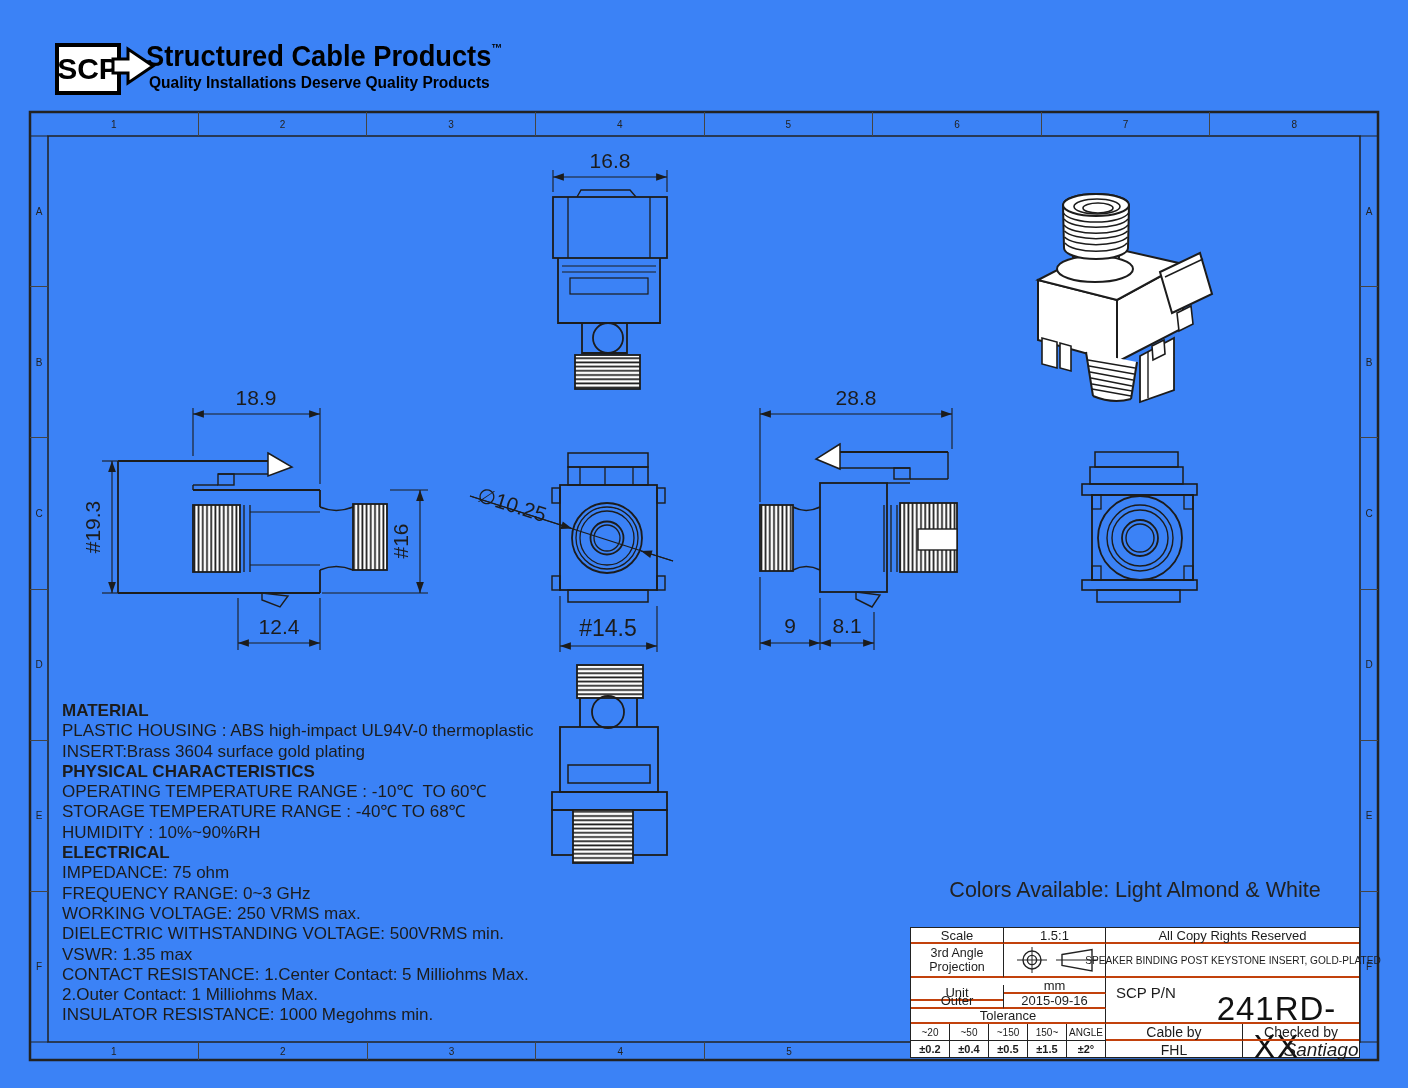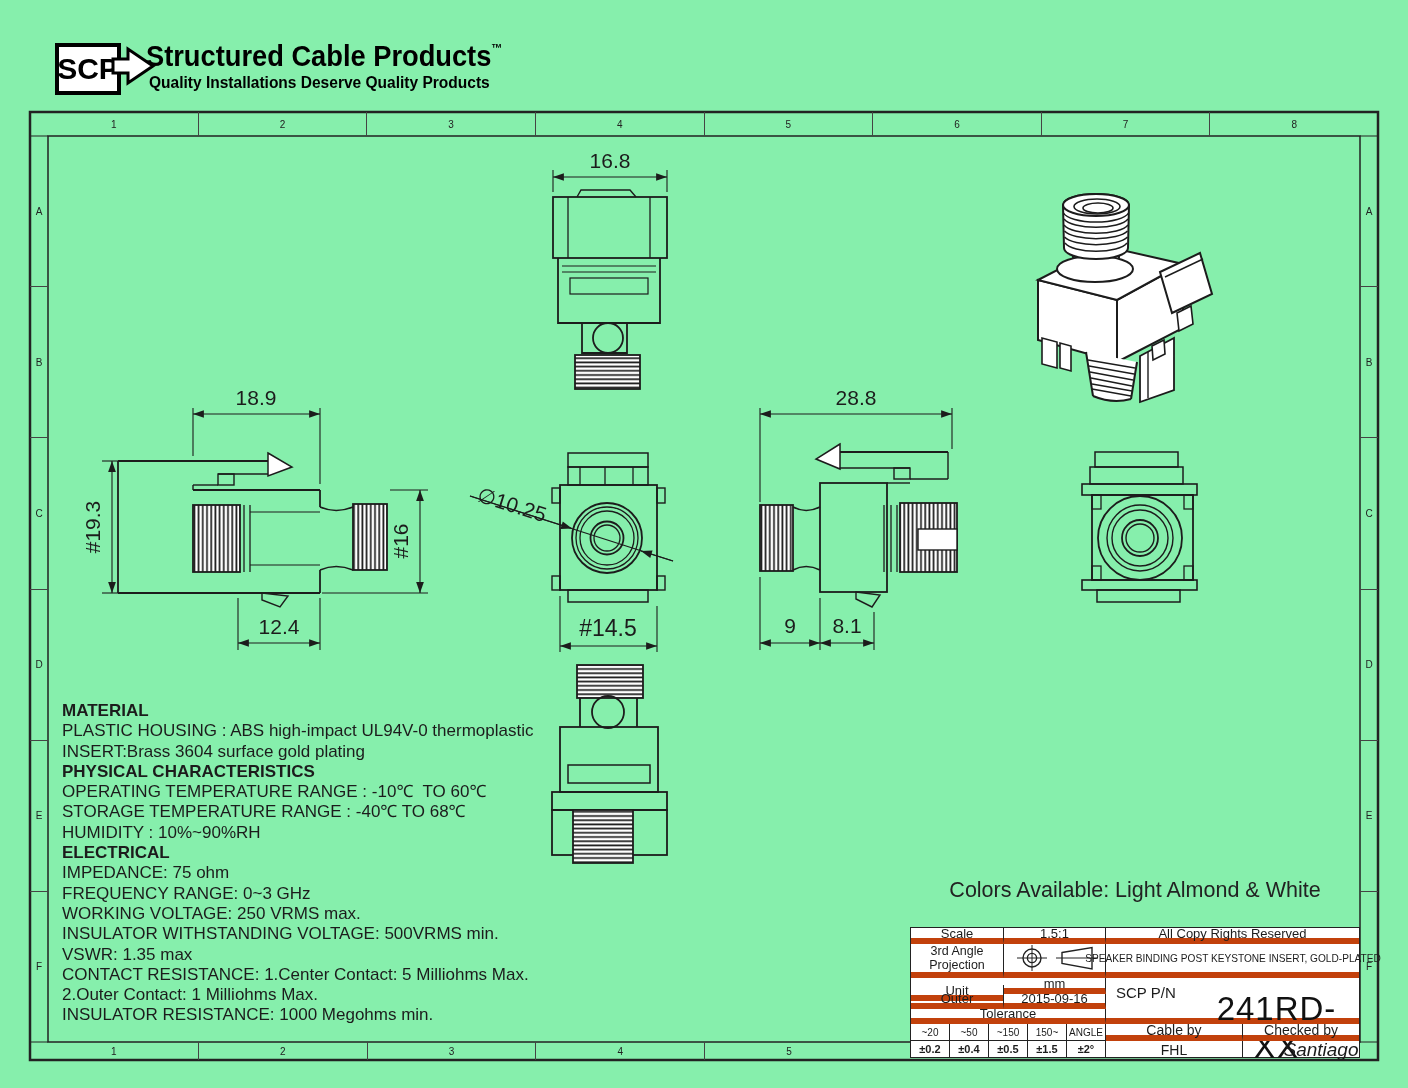--- a/index.html
+++ b/index.html
@@ -1,16 +1,16 @@
 <!DOCTYPE html>
 <html><head>
 <meta charset="utf-8">
 <style>
   html,body{margin:0;padding:0;background:#fff;}
-  .page{position:relative;width:1408px;height:1088px;background:#86efac;overflow:hidden;
+  .page{position:relative;width:1408px;height:1088px;background:#3b82f6;overflow:hidden;
         font-family:"Liberation Sans", sans-serif;color:#1c1c1c;}
   .abs{position:absolute;}
 
   
   .scp-box{position:absolute;left:55px;top:43px;width:58px;height:44px;border:4px solid #000;
            display:flex;align-items:center;justify-content:center;font-weight:bold;font-size:30px;
            letter-spacing:0px;color:#000;background:#fff;}
   .logo-title{position:absolute;left:146px;top:40px;font-size:29px;font-weight:bold;color:#000;
               transform:scaleX(0.94);transform-origin:left;white-space:nowrap;}
   .logo-tm{font-size:12px;vertical-align:14px;}
@@ -32,21 +32,21 @@
   .note-line{white-space:pre;}
   .note-line.bold{font-weight:bold;}
 
   
   .colors-note{position:absolute;left:905px;top:878px;width:460px;text-align:center;
                font-size:21.5px;color:#222;z-index:2;white-space:nowrap;}
 
   
   .tblock{position:absolute;left:910px;top:927px;width:450px;height:131px;background:#fff;
           border:1.5px solid #222;box-sizing:border-box;z-index:3;font-size:13px;}
-  .tb-cell{position:absolute;box-sizing:border-box;border-right:1px solid #222;border-bottom:6px solid #c2410c;
+  .tb-cell{position:absolute;box-sizing:border-box;border-right:1px solid #222;border-bottom:2px solid #c2410c;
            display:flex;align-items:center;justify-content:center;text-align:center;overflow:visible;}
   .tol-row{position:absolute;display:flex;box-sizing:border-box;}
   .tol-cell{flex:1;display:flex;align-items:center;justify-content:center;box-sizing:border-box;
             border-right:1px solid #222;border-bottom:1px solid #222;font-size:10px;}
   .tol-vals .tol-cell{font-weight:bold;font-size:11px;}
   .pn-big{font-size:33px;letter-spacing:1px;color:#111;}
   .prod-title{font-size:11.5px;transform:scaleX(0.88);transform-origin:center;white-space:nowrap;}
   .santiago{font-size:19px;}
 
   svg text{font-family:"Liberation Sans", sans-serif;fill:#1c1c1c;}
@@ -351,21 +351,21 @@
       <div class="note-line">PLASTIC HOUSING : ABS high-impact UL94V-0 thermoplastic</div>
       <div class="note-line">INSERT:Brass 3604 surface gold plating</div>
       <div class="note-line bold">PHYSICAL CHARACTERISTICS</div>
       <div class="note-line">OPERATING TEMPERATURE RANGE : -10℃  TO 60℃</div>
       <div class="note-line">STORAGE TEMPERATURE RANGE : -40℃ TO 68℃</div>
       <div class="note-line">HUMIDITY : 10%~90%RH</div>
       <div class="note-line bold">ELECTRICAL</div>
       <div class="note-line">IMPEDANCE: 75 ohm</div>
       <div class="note-line">FREQUENCY RANGE: 0~3 GHz</div>
       <div class="note-line">WORKING VOLTAGE: 250 VRMS max.</div>
-      <div class="note-line">INSULATOR WITHSTANDING VOLTAGE: 500VRMS min.</div>
+      <div class="note-line">DIELECTRIC WITHSTANDING VOLTAGE: 500VRMS min.</div>
       <div class="note-line">VSWR: 1.35 max</div>
       <div class="note-line">CONTACT RESISTANCE: 1.Center Contact: 5 Milliohms Max.</div>
       <div class="note-line">2.Outer Contact: 1 Milliohms Max.</div>
       <div class="note-line">INSULATOR RESISTANCE: 1000 Megohms min.</div>
     </div>
 
   <div class="colors-note">Colors Available: Light Almond &amp; White</div>
 
   <div class="tblock">
 

